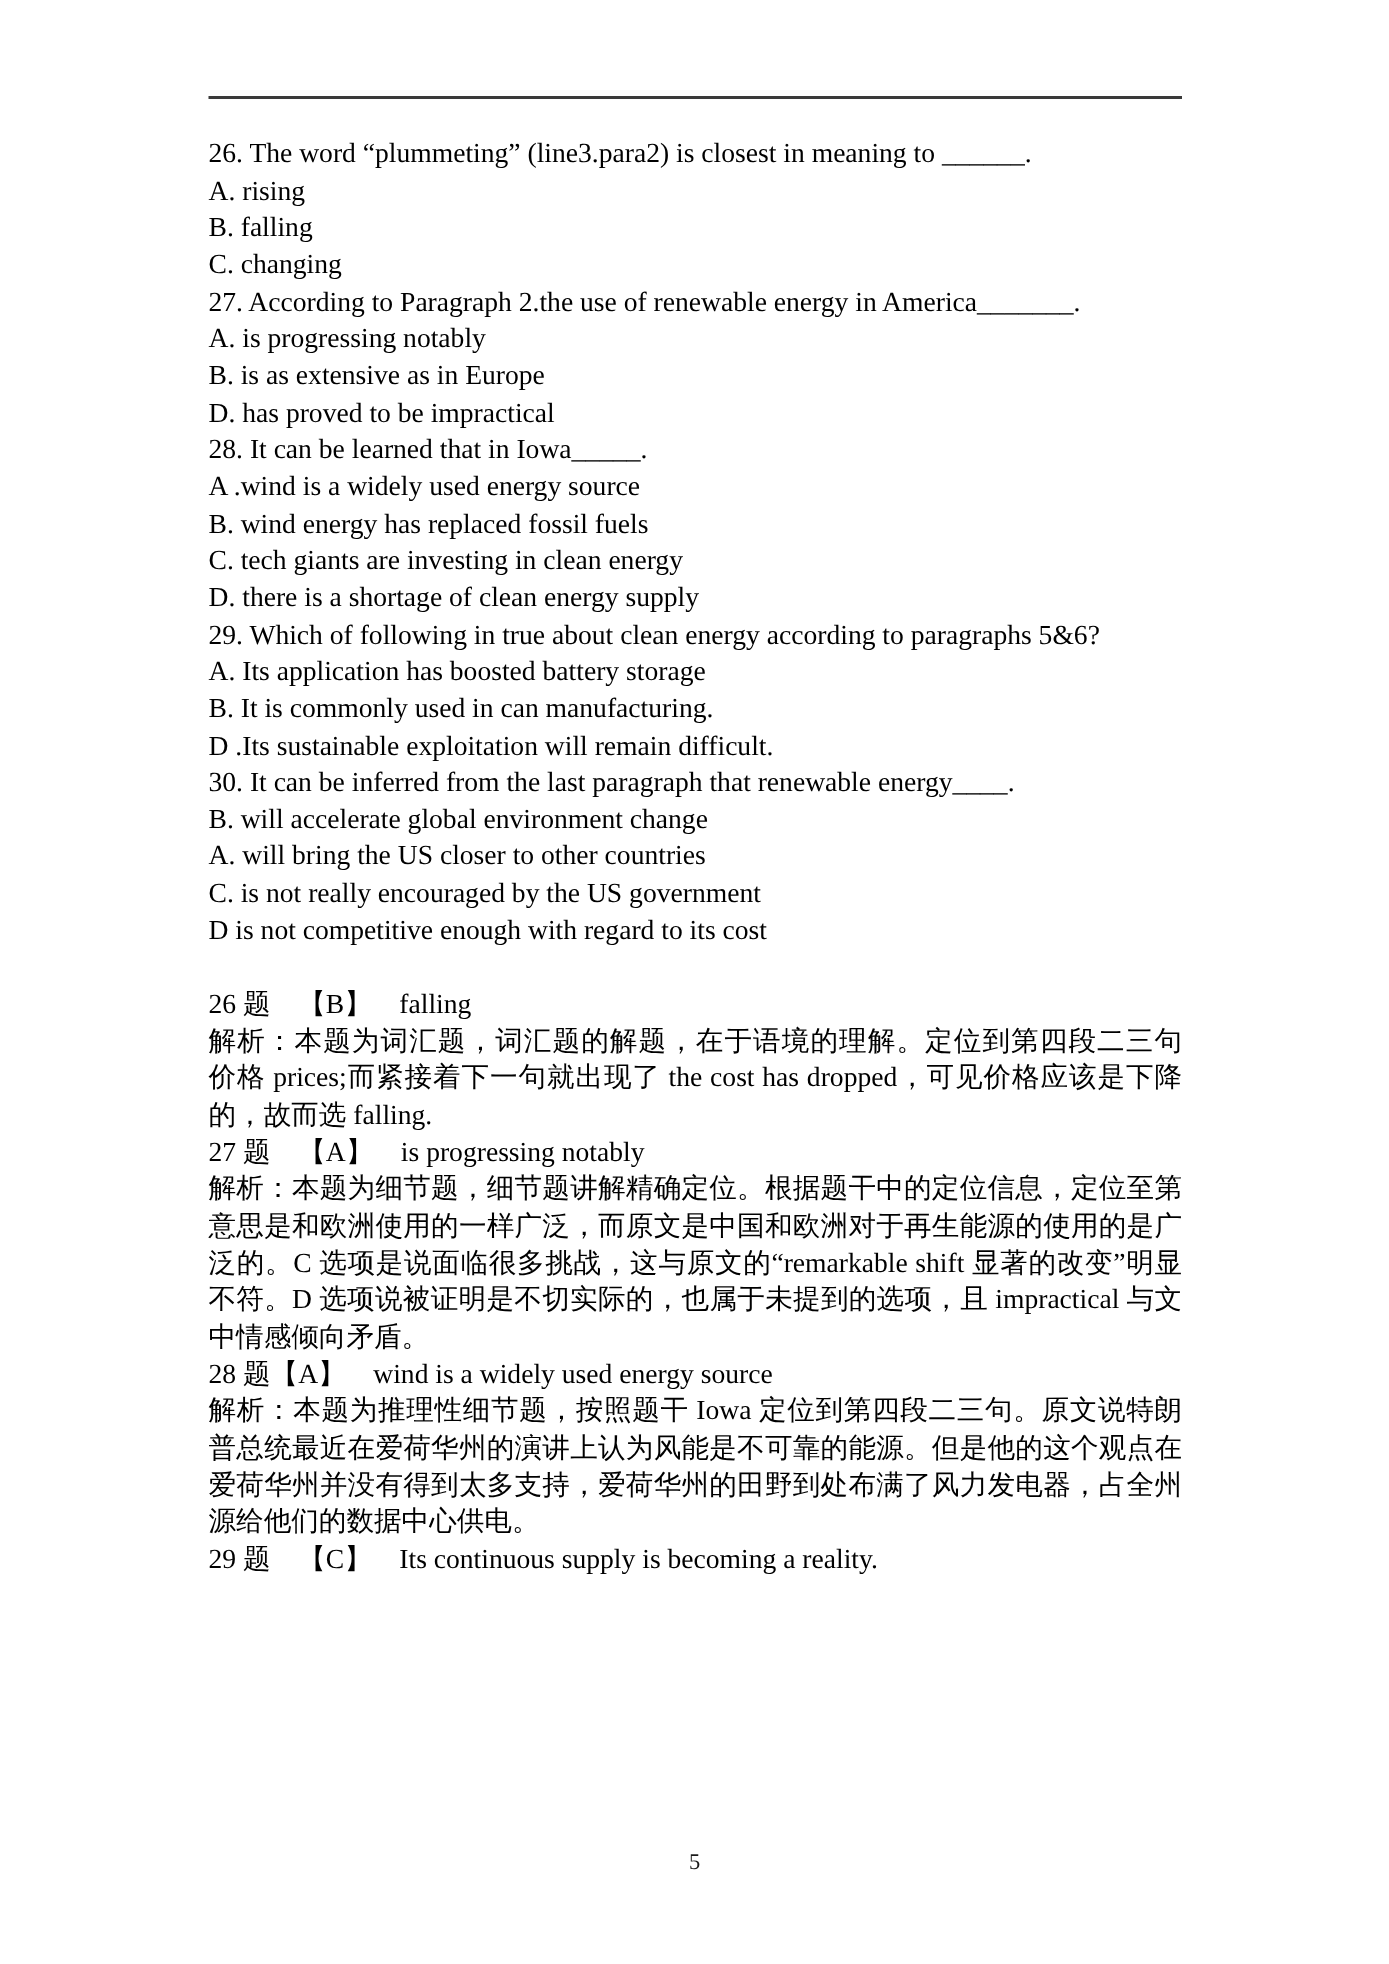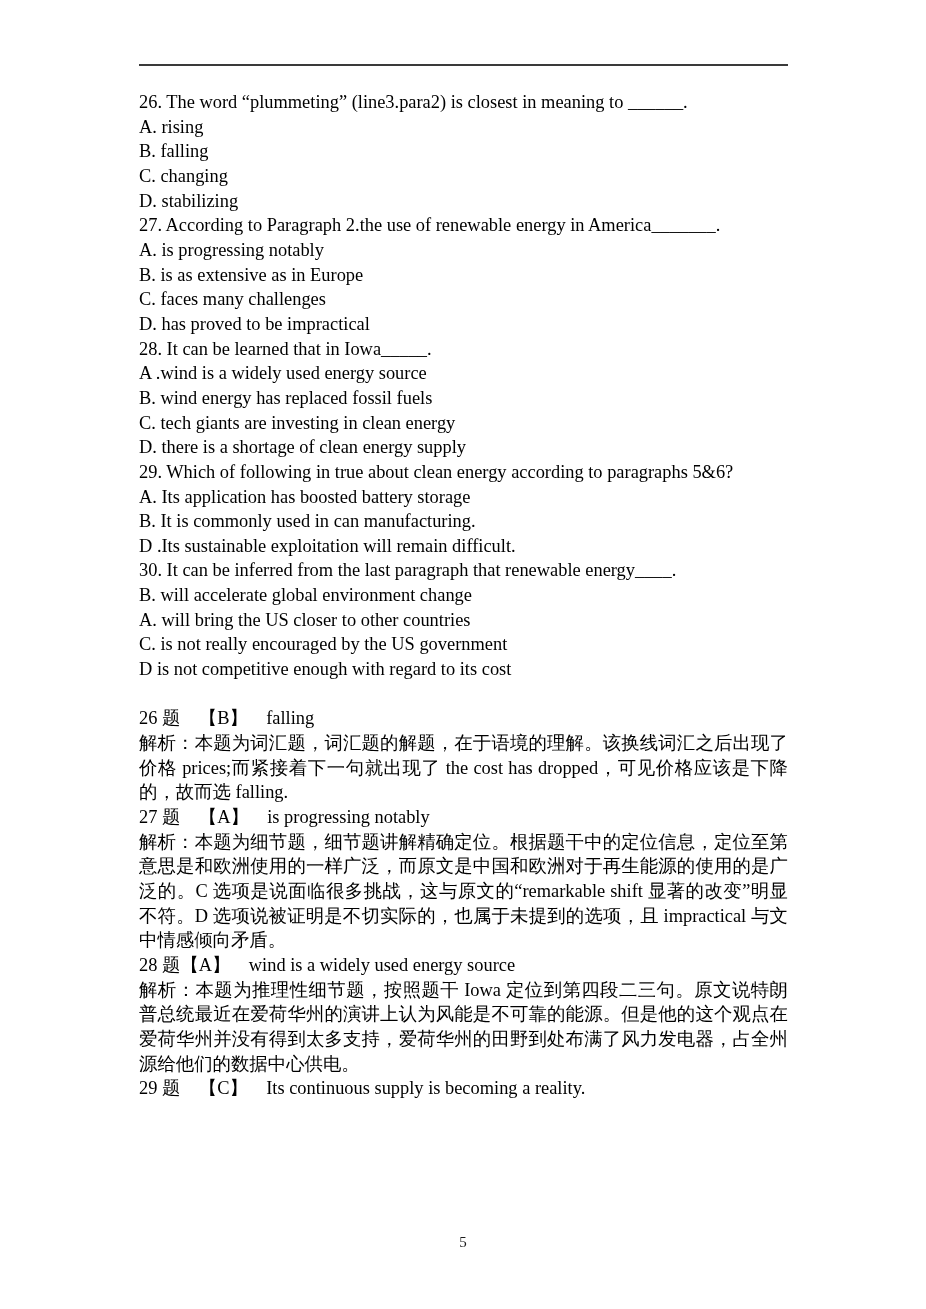--- a/index.html
+++ b/index.html
@@ -53,45 +53,43 @@
 <body>
 
 <div class="page">
   <div class="top-rule"></div>
   <main class="content">
     <section id="questions-section">
         <div class="line stem">26. The word “plummeting” (line3.para2) is closest in meaning to ______.</div>
         <div class="line option">A. rising</div>
         <div class="line option correct">B. falling</div>
         <div class="line option">C. changing</div>
-        <div class="line option">D. stabilizing</div>
         <div class="line stem">27. According to Paragraph 2.the use of renewable energy in America_______.</div>
         <div class="line option correct">A. is progressing notably</div>
         <div class="line option">B. is as extensive as in Europe</div>
-        <div class="line option">C. faces many challenges</div>
         <div class="line option">D. has proved to be impractical</div>
         <div class="line stem">28. It can be learned that in Iowa_____.</div>
         <div class="line option correct">A .wind is a widely used energy source</div>
         <div class="line option">B. wind energy has replaced fossil fuels</div>
         <div class="line option">C. tech giants are investing in clean energy</div>
         <div class="line option">D. there is a shortage of clean energy supply</div>
         <div class="line stem">29. Which of following in true about clean energy according to paragraphs 5&amp;6?</div>
         <div class="line option">A. Its application has boosted battery storage</div>
         <div class="line option">B. It is commonly used in can manufacturing.</div>
         <div class="line option">D .Its sustainable exploitation will remain difficult.</div>
         <div class="line stem">30. It can be inferred from the last paragraph that renewable energy____.</div>
         <div class="line option">B. will accelerate global environment change</div>
         <div class="line option">A. will bring the US closer to other countries</div>
         <div class="line option correct">C. is not really encouraged by the US government</div>
         <div class="line option">D is not competitive enough with regard to its cost</div>
       </section>
     <div class="blank-line"></div>
     <section id="answers-section">
         <div class="line answer-heading">26 题　【B】　falling</div>
-        <div class="line explanation fill">解析：本题为词汇题，词汇题的解题，在于语境的理解。该换线词汇之后出现了</div>
+        <div class="line explanation fill">解析：本题为词汇题，词汇题的解题，在于语境的理解。定位到第四段二三句</div>
         <div class="line explanation fill">价格 prices;而紧接着下一句就出现了 the cost has dropped，可见价格应该是下降</div>
         <div class="line explanation">的，故而选 falling.</div>
         <div class="line answer-heading">27 题　【A】　is progressing notably</div>
         <div class="line explanation fill">解析：本题为细节题，细节题讲解精确定位。根据题干中的定位信息，定位至第</div>
         <div class="line explanation fill">意思是和欧洲使用的一样广泛，而原文是中国和欧洲对于再生能源的使用的是广</div>
         <div class="line explanation fill">泛的。C 选项是说面临很多挑战，这与原文的“remarkable shift 显著的改变”明显</div>
         <div class="line explanation fill">不符。D 选项说被证明是不切实际的，也属于未提到的选项，且 impractical 与文</div>
         <div class="line explanation">中情感倾向矛盾。</div>
         <div class="line answer-heading">28 题【A】　wind is a widely used energy source</div>
         <div class="line explanation fill">解析：本题为推理性细节题，按照题干 Iowa 定位到第四段二三句。原文说特朗</div>

